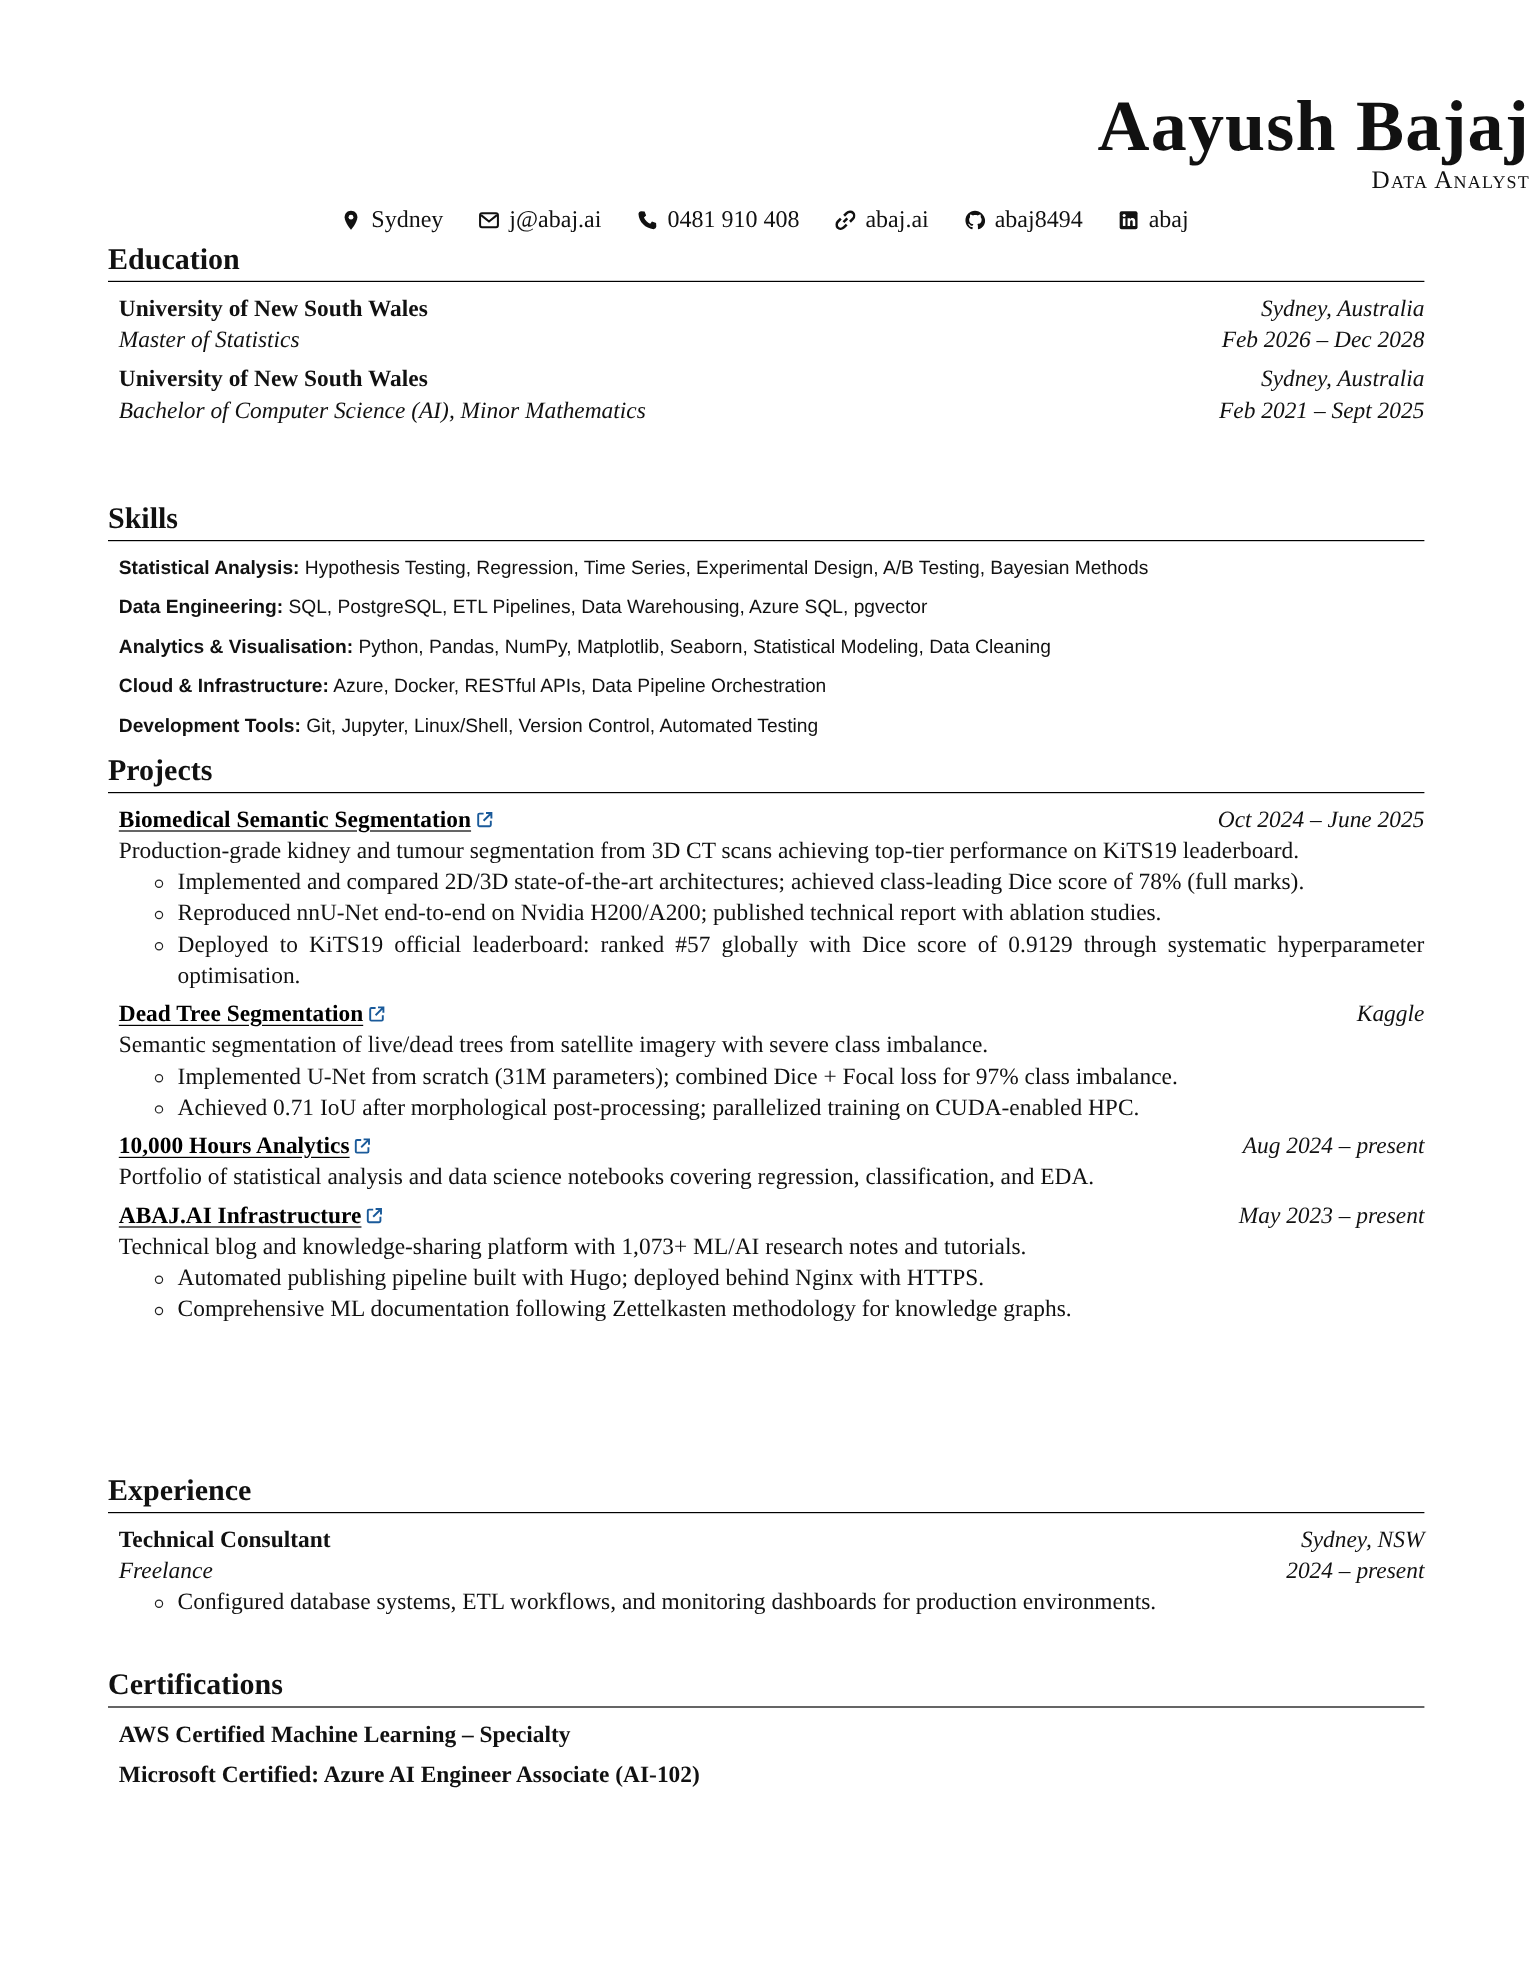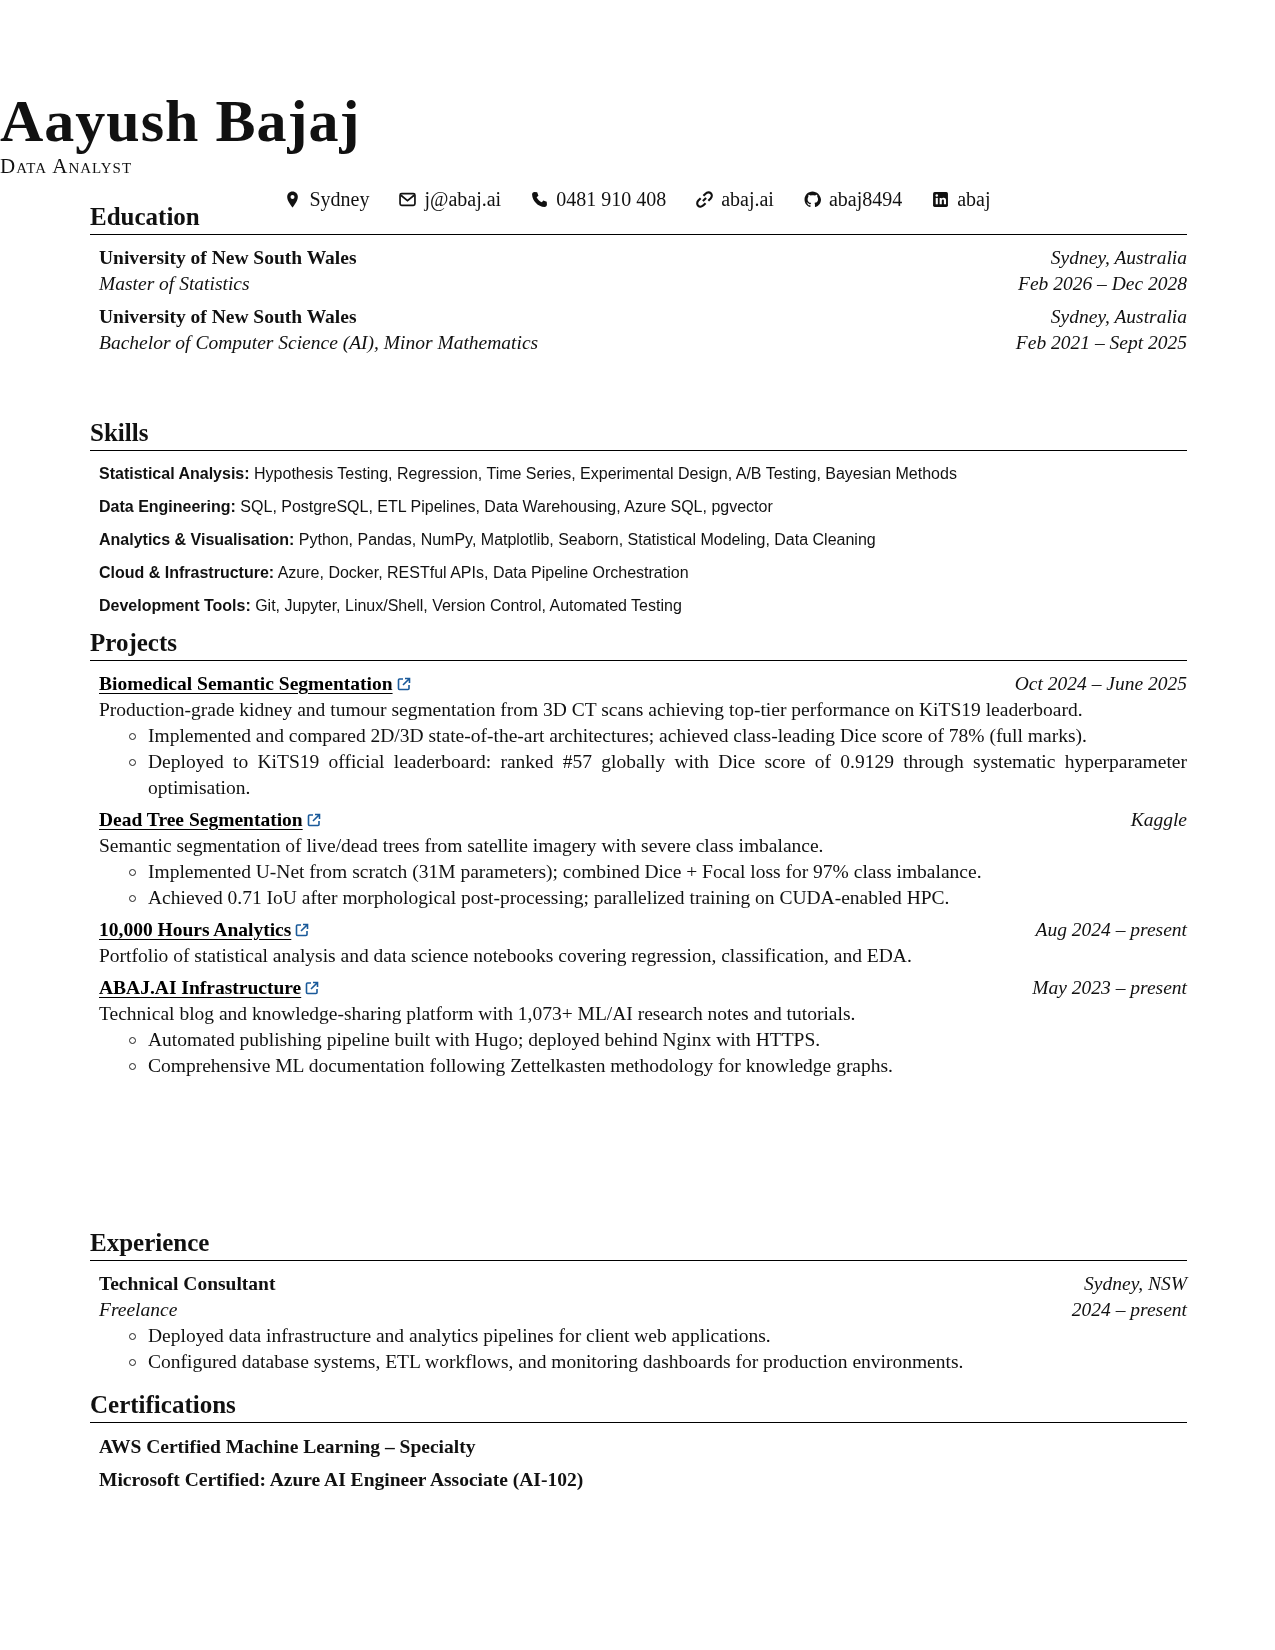--- a/index.html
+++ b/index.html
@@ -1,21 +1,21 @@
 <!DOCTYPE html>
 <html><head>
 <meta charset="utf-8">
 <style>
   html, body { margin: 0; padding: 0; background: #ffffff; }
   body {
     width: 1275px; height: 1650px; position: relative; overflow: hidden;
     font-family: "DejaVu Serif", "Liberation Serif", serif;
     color: #111;
   }
-  .header { text-align: left; position: absolute; left: 0; width: 1275px; top: 88px; }
+  .header { text-align: right; position: absolute; left: 0; width: 1275px; top: 72px; }
   .name { font-family: "Liberation Serif", serif; font-weight: bold; font-size: 60px; line-height: 66px; letter-spacing: 1px; color: #111; }
   .subtitle { font-family: "Liberation Serif", serif; font-size: 21px; font-variant: small-caps; letter-spacing: 1px; line-height: 24px; margin-top: 0px; }
   .contacts { margin-top: 8px; font-family: "Liberation Serif", serif; font-size: 20px; line-height: 26px; display: flex; justify-content: center; gap: 30px; }
   .contact { display: inline-flex; align-items: center; gap: 8px; }
   .contact svg { width: 17px; height: 17px; }
 
   .section { position: absolute; left: 90px; width: 1097px; }
   .sec-title { font-family: "Liberation Serif", serif; font-weight: bold; font-size: 25px; line-height: 30px; border-bottom: 1.4px solid #000; padding-bottom: 2px; }
   .row { display: flex; justify-content: space-between; align-items: flex-end; padding-left: 9px; font-family: "Liberation Serif", serif; font-size: 19.5px; line-height: 26px; }
   .bold { font-weight: bold; }
@@ -127,20 +127,21 @@
     <div class="row proj-title">
       <span><a>Biomedical Semantic Segmentation</a><svg class="ext" viewBox="0 0 14 14">
             <path d="M6 2H2.5C2 2 1.5 2.5 1.5 3v8.5c0 .5.5 1 1 1H11c.5 0 1-.5 1-1V8" fill="none" stroke="#1a5a9a" stroke-width="1.6"></path>
             <path d="M8 1.5h4.5V6M12.5 1.5 6 8" fill="none" stroke="#1a5a9a" stroke-width="1.6"></path>
           </svg></span>
       <span class="ital">Oct 2024 – June 2025</span>
     </div>
     <div class="desc">Production-grade kidney and tumour segmentation from 3D CT scans achieving top-tier performance on KiTS19 leaderboard.</div>
     <ul class="b">
       <li>Implemented and compared 2D/3D state-of-the-art architectures; achieved class-leading Dice score of 78% (full marks).</li>
+      <li>Reproduced nnU-Net end-to-end on Nvidia H200/A200; published technical report with ablation studies.</li>
       <li>Deployed to KiTS19 official leaderboard: ranked #57 globally with Dice score of 0.9129 through systematic hyperparameter optimisation.</li>
     </ul>
   </div>
   <div class="gap6"></div>
 
   <div>
     <div class="row proj-title">
       <span><a>Dead Tree Segmentation</a><svg class="ext" viewBox="0 0 14 14">
             <path d="M6 2H2.5C2 2 1.5 2.5 1.5 3v8.5c0 .5.5 1 1 1H11c.5 0 1-.5 1-1V8" fill="none" stroke="#1a5a9a" stroke-width="1.6"></path>
             <path d="M8 1.5h4.5V6M12.5 1.5 6 8" fill="none" stroke="#1a5a9a" stroke-width="1.6"></path>
@@ -189,21 +190,20 @@
   <div>
     <div class="row">
         <span class="bold">Technical Consultant</span>
         <span class="ital">Sydney, NSW</span>
       </div>
     <div class="row">
         <span class="ital">Freelance</span>
         <span class="ital">2024 – present</span>
       </div>
     <ul class="b">
-      <li>Deployed data infrastructure and analytics pipelines for client web applications.</li>
       <li>Configured database systems, ETL workflows, and monitoring dashboards for production environments.</li>
     </ul>
   </div>
 </div>
 
 <div class="section" style="top:1390px;">
   <div class="sec-title">Certifications</div>
   <div style="height:4px"></div>
   <div class="cert">AWS Certified Machine Learning – Specialty</div>
   <div class="cert">Microsoft Certified: Azure AI Engineer Associate (AI-102)</div>

